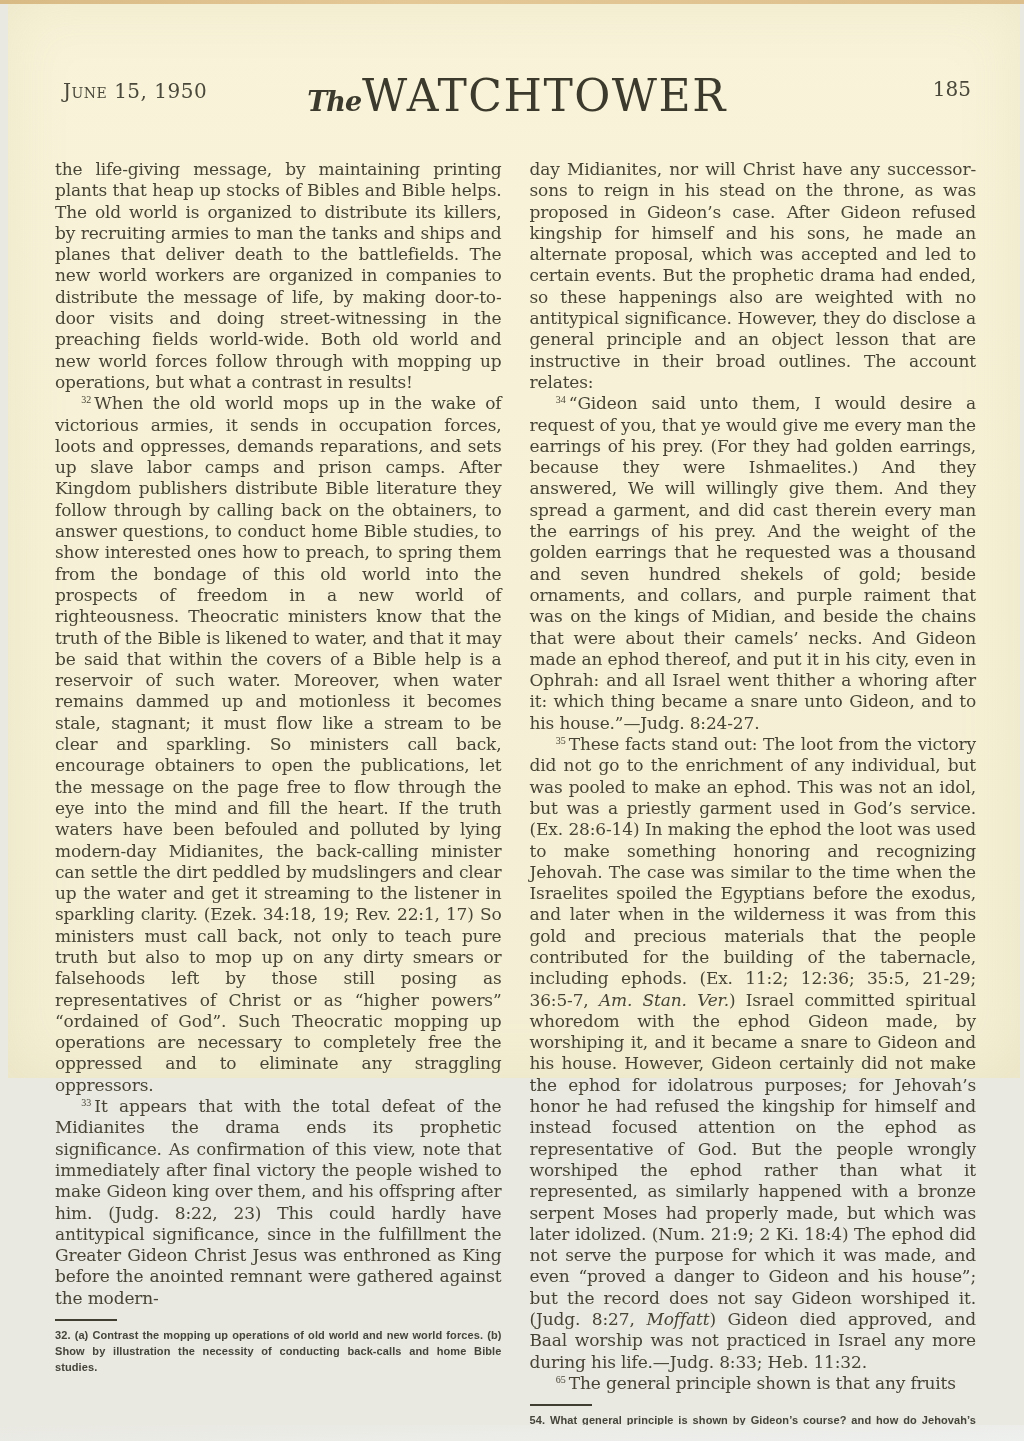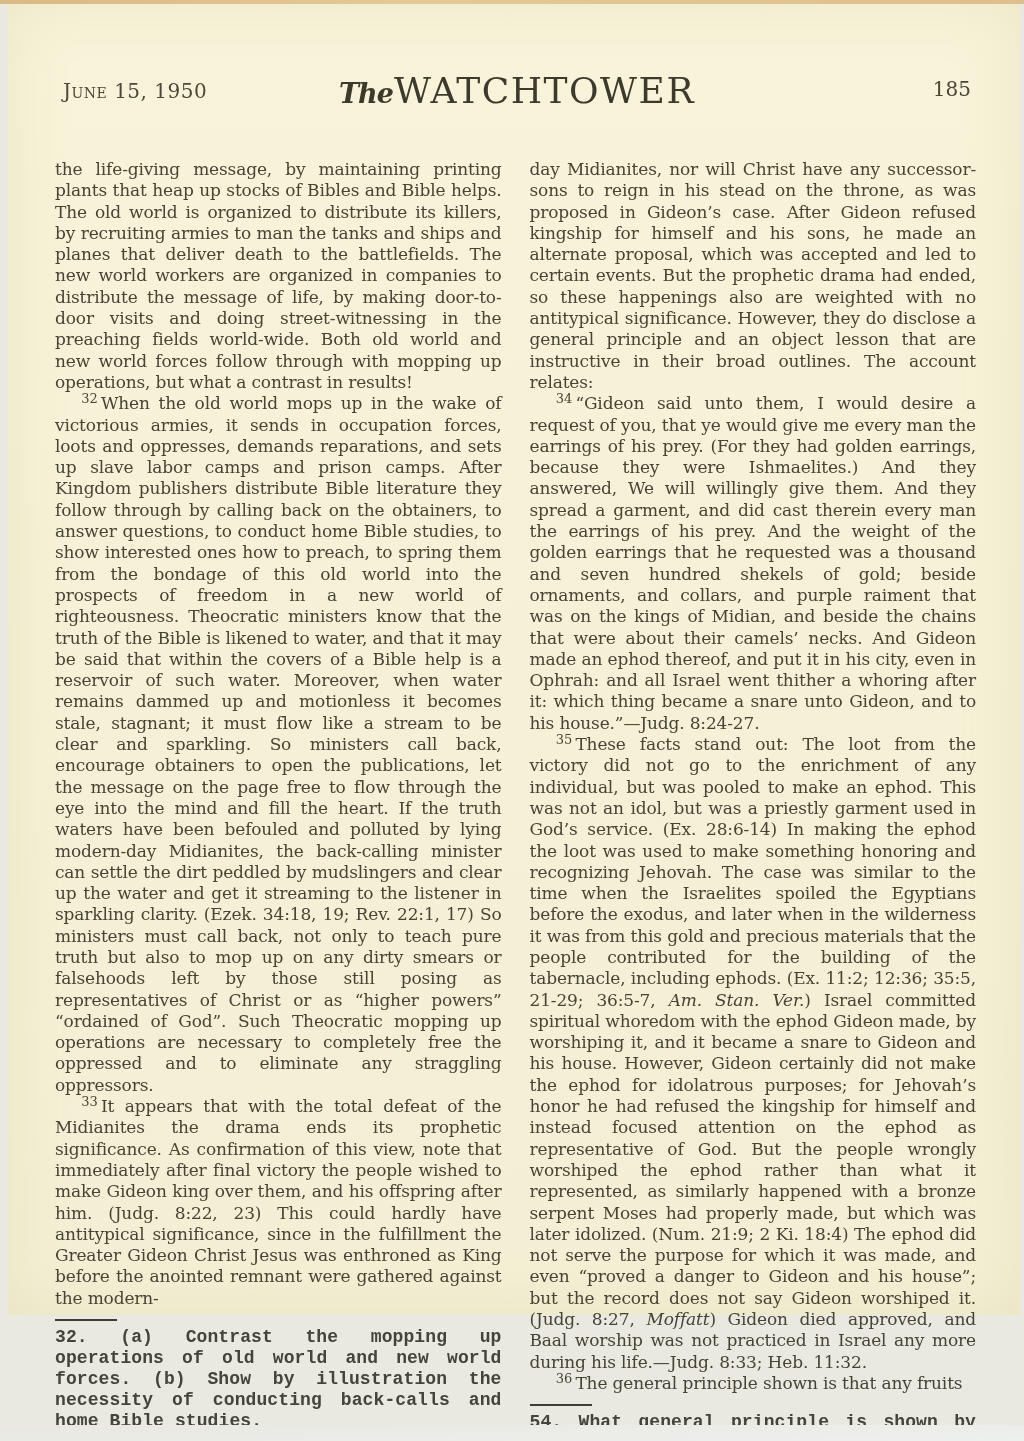--- a/index.html
+++ b/index.html
@@ -3,21 +3,21 @@
 <meta charset="utf-8">
 <style>
   html,body{margin:0;padding:0;}
   body{
     width:1024px;height:1441px;position:relative;
     background:#e9e8e1;
     font-family:"DejaVu Serif", serif;
     overflow:hidden;
   }
   .paper{
-    position:absolute;left:8px;top:0;width:1012px;height:1315px;
+    position:absolute;left:8px;top:0;width:1012px;height:1078px;
     background:linear-gradient(180deg,#f8f3d9 0%,#f6f1d6 55%,#f4efd4 100%);
     box-shadow:inset 0 0 60px rgba(190,175,120,0.18);
   }
   .paper::before{
     content:"";position:absolute;left:-8px;top:0;width:1024px;height:4px;
     background:linear-gradient(90deg,#d8ba85,#e4c896 40%,#dcbf8c);
   }
   .header{
     position:absolute;left:47px;right:41px;top:70px;height:40px;
   }
@@ -27,50 +27,50 @@
   }
   .masthead{
     position:absolute;left:0;right:0;top:0;text-align:center;color:#3c3a2c;white-space:nowrap;
   }
   .the{
     font-style:italic;font-weight:bold;font-size:27px;margin-right:1px;
     letter-spacing:-1px;
     margin-top:26px;
   }
   .wt{
-    font-size:36px;letter-spacing:1.5px;
+    font-size:44px;letter-spacing:1.5px;
   }
   .pagenum{
     position:absolute;right:8px;top:7px;font-size:20px;color:#4a483a;
   }
   .columns{
     position:absolute;left:47px;top:122px;width:921px;
     display:flex;gap:28px;margin-top:37px;
   }
   .col{flex:1 1 0;min-width:0;}
   .para{
     margin:0;text-align:justify;
     font-size:17px;line-height:21.3px;color:#474435;
     letter-spacing:-0.15px;
   }
   .indent{text-indent:1.55em;}
   .pnum{
-    font-size:13px;line-height:0;vertical-align:6px;
-    margin-right:3px;letter-spacing:0;
+    font-size:10px;line-height:0;vertical-align:6px;
+    margin-right:3px;letter-spacing:0;font-family:Liberation Serif, serif;
   }
   .sect-heading{
     margin:13px 0 9px 0;text-align:center;
     font-size:13.5px;font-weight:bold;color:#3e3c2d;
     letter-spacing:1.2px;word-spacing:6px;
   }
   .footnotes{
     margin-top:10px;
-    font-family:Liberation Mono, monospace;
+    font-family:Liberation Sans, sans-serif;
     font-weight:bold;
-    font-size:18px;line-height:21px;color:#45443a;
+    font-size:11px;line-height:16px;color:#45443a;
     text-align:justify;letter-spacing:0.1px;
   }
   .fn-rule{
     width:62px;height:0;border-top:2px solid #403e30;margin:0 0 6px 0;
   }
   .footnote{margin:0;}
   .bottom-edge{
     position:absolute;left:0;bottom:0;width:1024px;height:16px;
     background:linear-gradient(178deg,#e9e8e1,#eef0ee);
   }
@@ -95,21 +95,21 @@
       <div class="footnotes">
         <div class="fn-rule"></div>
         <p class="footnote">32. (a) Contrast the mopping up operations of old world and new world forces. (b) Show by illustration the necessity of conducting back-calls and home Bible studies.</p>
       </div>
     </div>
 
     <div class="col">
       <p class="para"><span>day Midianites, nor will Christ have any successor-sons to reign in his stead on the throne, as was proposed in Gideon’s case. After Gideon refused kingship for himself and his sons, he made an alternate proposal, which was accepted and led to certain events. But the prophetic drama had ended, so these happenings also are weighted with no antitypical significance. However, they do disclose a general principle and an object lesson that are instructive in their broad outlines. The account relates:</span></p>
       <p class="para indent"><sup class="pnum">34</sup><span>“Gideon said unto them, I would desire a request of you, that ye would give me every man the earrings of his prey. (For they had golden earrings, because they were Ishmaelites.) And they answered, We will willingly give them. And they spread a garment, and did cast therein every man the earrings of his prey. And the weight of the golden earrings that he requested was a thousand and seven hundred shekels of gold; beside ornaments, and collars, and purple raiment that was on the kings of Midian, and beside the chains that were about their camels’ necks. And Gideon made an ephod thereof, and put it in his city, even in Ophrah: and all Israel went thither a whoring after it: which thing became a snare unto Gideon, and to his house.”—Judg. 8:24-27.</span></p>
       <p class="para indent"><sup class="pnum">35</sup><span>These facts stand out: The loot from the victory did not go to the enrichment of any individual, but was pooled to make an ephod. This was not an idol, but was a priestly garment used in God’s service. (Ex. 28:6-14) In making the ephod the loot was used to make something honoring and recognizing Jehovah. The case was similar to the time when the Israelites spoiled the Egyptians before the exodus, and later when in the wilderness it was from this gold and precious materials that the people contributed for the building of the tabernacle, including ephods. (Ex. 11:2; 12:36; 35:5, 21-29; 36:5-7, </span><i>Am. Stan. Ver.</i><span>) Israel committed spiritual whoredom with the ephod Gideon made, by worshiping it, and it became a snare to Gideon and his house. However, Gideon certainly did not make the ephod for idolatrous purposes; for Jehovah’s honor he had refused the kingship for himself and instead focused attention on the ephod as representative of God. But the people wrongly worshiped the ephod rather than what it represented, as similarly happened with a bronze serpent Moses had properly made, but which was later idolized. (Num. 21:9; 2 Ki. 18:4) The ephod did not serve the purpose for which it was made, and even “proved a danger to Gideon and his house”; but the record does not say Gideon worshiped it. (Judg. 8:27, </span><i>Moffatt</i><span>) Gideon died approved, and Baal worship was not practiced in Israel any more during his life.—Judg. 8:33; Heb. 11:32.</span></p>
-      <p class="para indent"><sup class="pnum">36</sup><span>The general principle shown is that any fruits</span></p>
+      <p class="para indent"><sup class="pnum">65</sup><span>The general principle shown is that any fruits</span></p>
       <div class="footnotes">
         <div class="fn-rule"></div>
         <p class="footnote">54. What general principle is shown by Gideon’s course? and how do Jehovah’s witnesses today apply that principle?</p>
       </div>
     </div>
 
   </div>
 </div>
 
 <div class="bottom-edge"></div>

